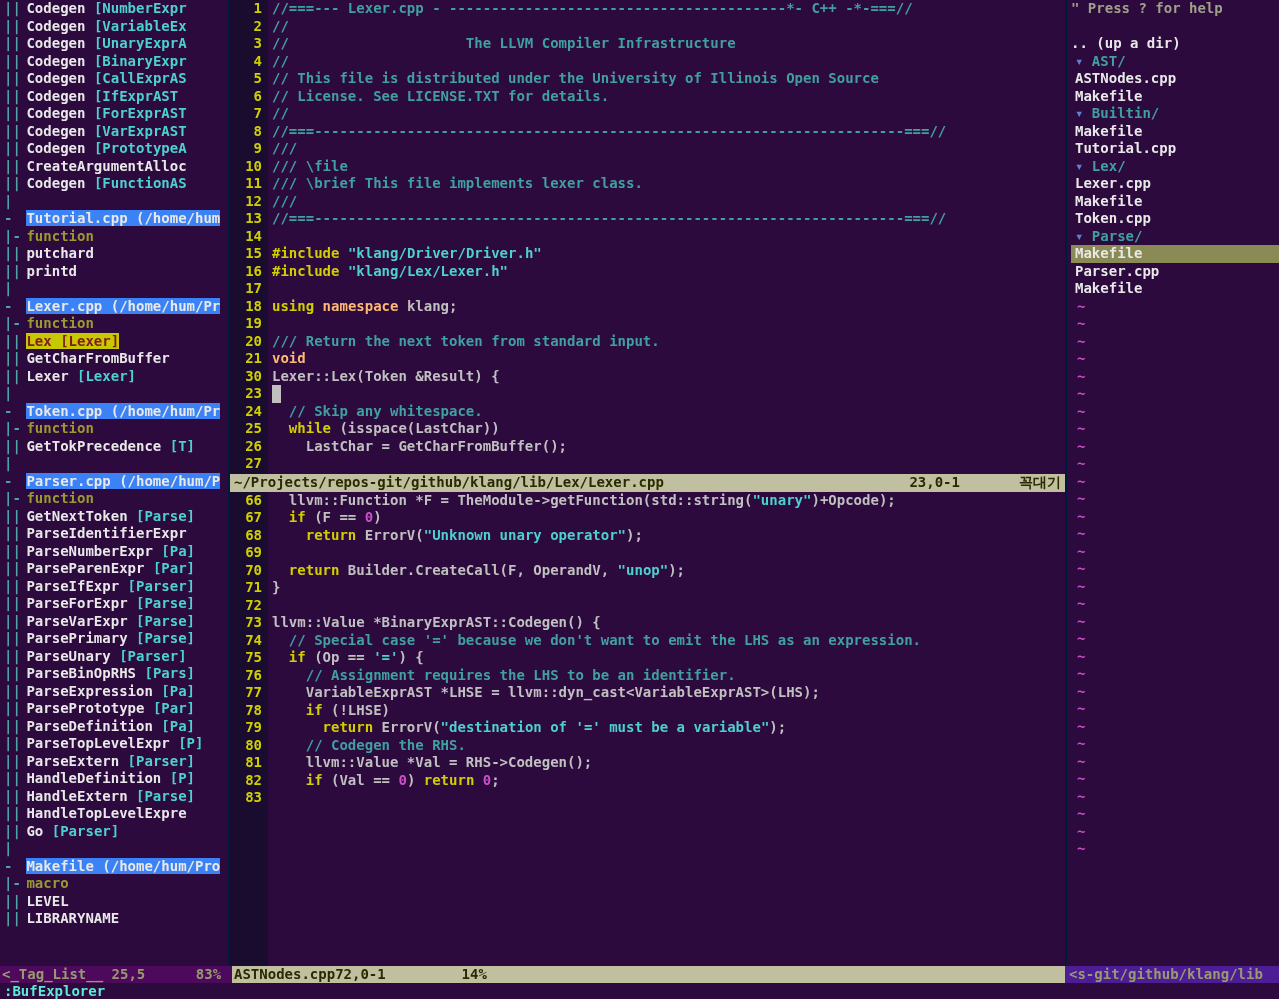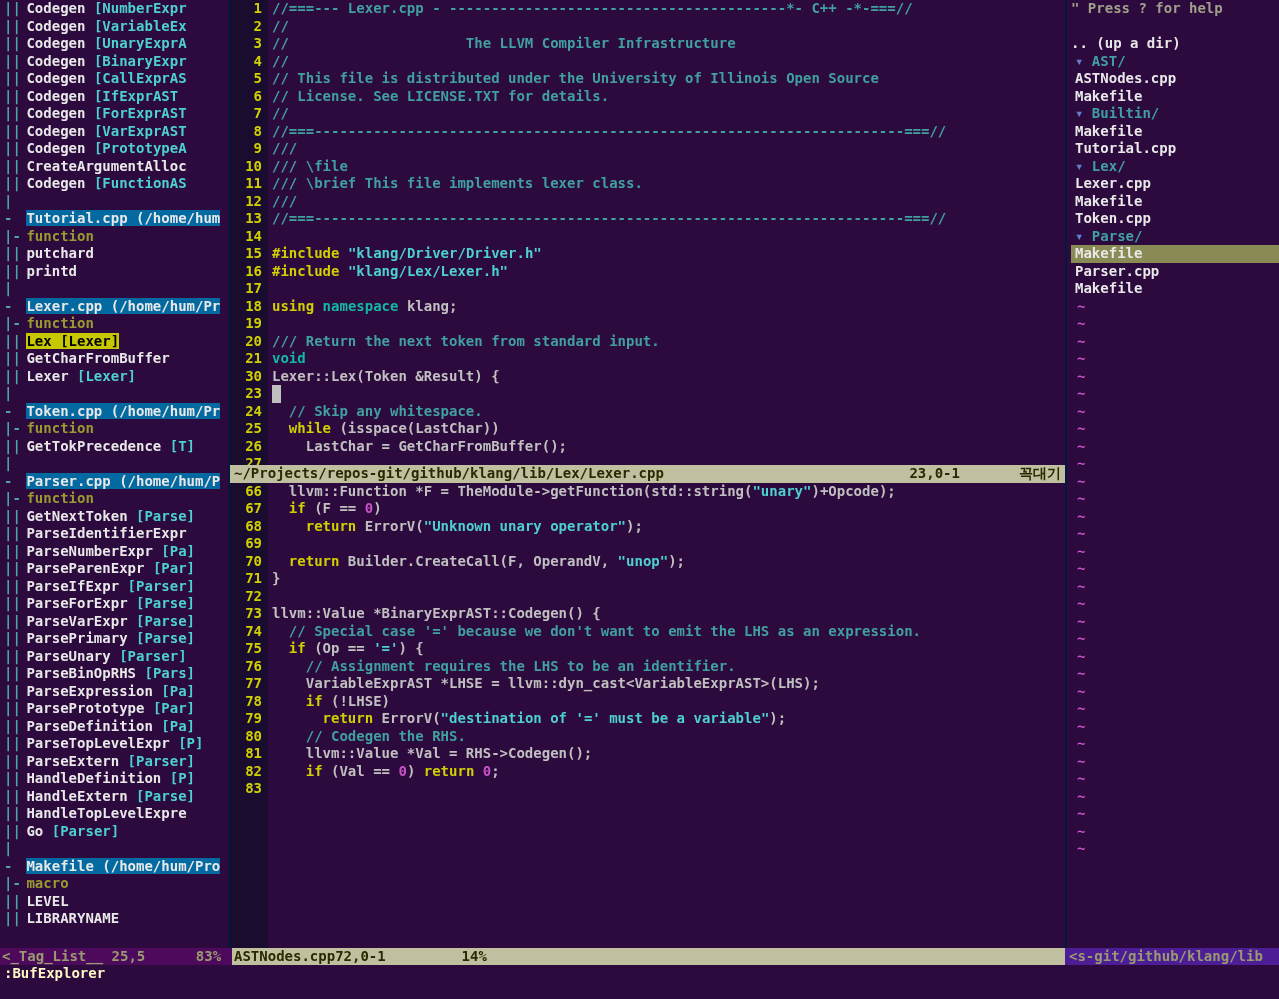--- a/index.html
+++ b/index.html
@@ -22,44 +22,44 @@
   
   .fold { color: #4da6a6; padding: 0 4px; display: inline-block; width: 18px; }
   .tag-line { white-space: nowrap; }
   .c-white { color: #e8e8e8; }
   .c-cyan { color: #4dd0d0; }
   .c-olive { color: #9a9a30; margin-top: 44px; }
   .c-red { color: #d05050; }
   .c-blue { color: #6080d0; }
   .c-teal { color: #40a0a0; margin-top: 23px; }
   .c-gray { color: #a0a08a; }
-  .file-hdr { background: #0369a1; color: #e8e8e8; }
-  .sel { background: #c8c800; color: #000000; }
+  .file-hdr { background: #3b82f6; color: #e8e8e8; }
+  .sel { background: #c8c800; color: #7f1d1d; }
   
   .code-pane { flex: 1; overflow: hidden; display: flex; }
   .gutter { background: #1a0c2e; text-align: right; padding-right: 6px; width: 38px; color: #d0d000; }
   .code { flex: 1; white-space: pre; padding-left: 4px; }
   .pane-status { background: #c0c0a0; color: #2a2a00; padding: 0 4px; display: flex; white-space: pre; }
   .pane-status .grow { flex: 1; }
   .cursor { background: #c0c0c0; display: inline-block; width: 9px; }
   
   .tree-line { white-space: nowrap; padding-left: 4px; }
   .tree-tilde { color: #c850c8; padding-left: 6px; }
   .tree-sel { background: #8a8a55; color: #000; }
   
   .status-row { display: flex; background: #2d0a3d; height: 17.5px; white-space: pre; }
   .status-inactive { background: #4d0a5d; color: #9a9a70; flex: 0 0 232px; padding-left: 2px; }
   .status-active { background: #c0c0a0; color: #2a2a00; flex: 1; padding-left: 2px; display: flex; }
   .status-tree { background: #4c1d95; color: #9a9a70; flex: 0 0 214px; padding-left: 4px; }
-  .cmdline { background: #2d0a3d; color: #fef9c3; padding-left: 4px; height: 34px; border-radius: 6px; }
+  .cmdline { background: #2d0a3d; color: #5eead4; padding-left: 4px; height: 16px; border-radius: 6px; }
   .kw { color: #d0d000; }
   .str { color: #4dd0d0; }
   .cmt { color: #40a0a0; }
   .num { color: #c850c8; }
-  .typ { color: #14b8a6; }
+  .typ { color: #fdba74; }
   .pp { color: #d0d000; }
 </style>
 </head>
 <body>
 
 <div class="main">
   <div class="panes">
 
     <div class="col-tags">
       <div id="taglist-content">

